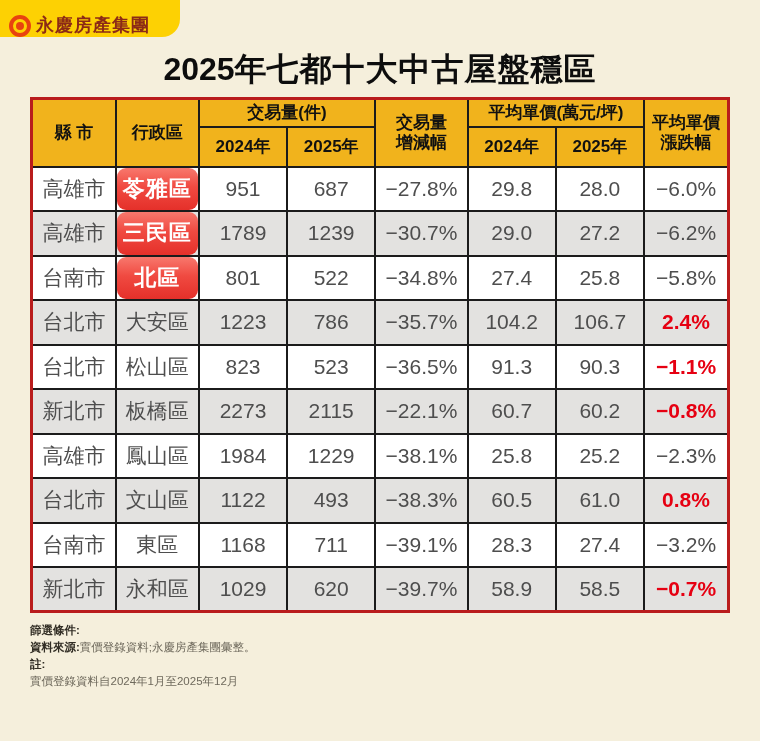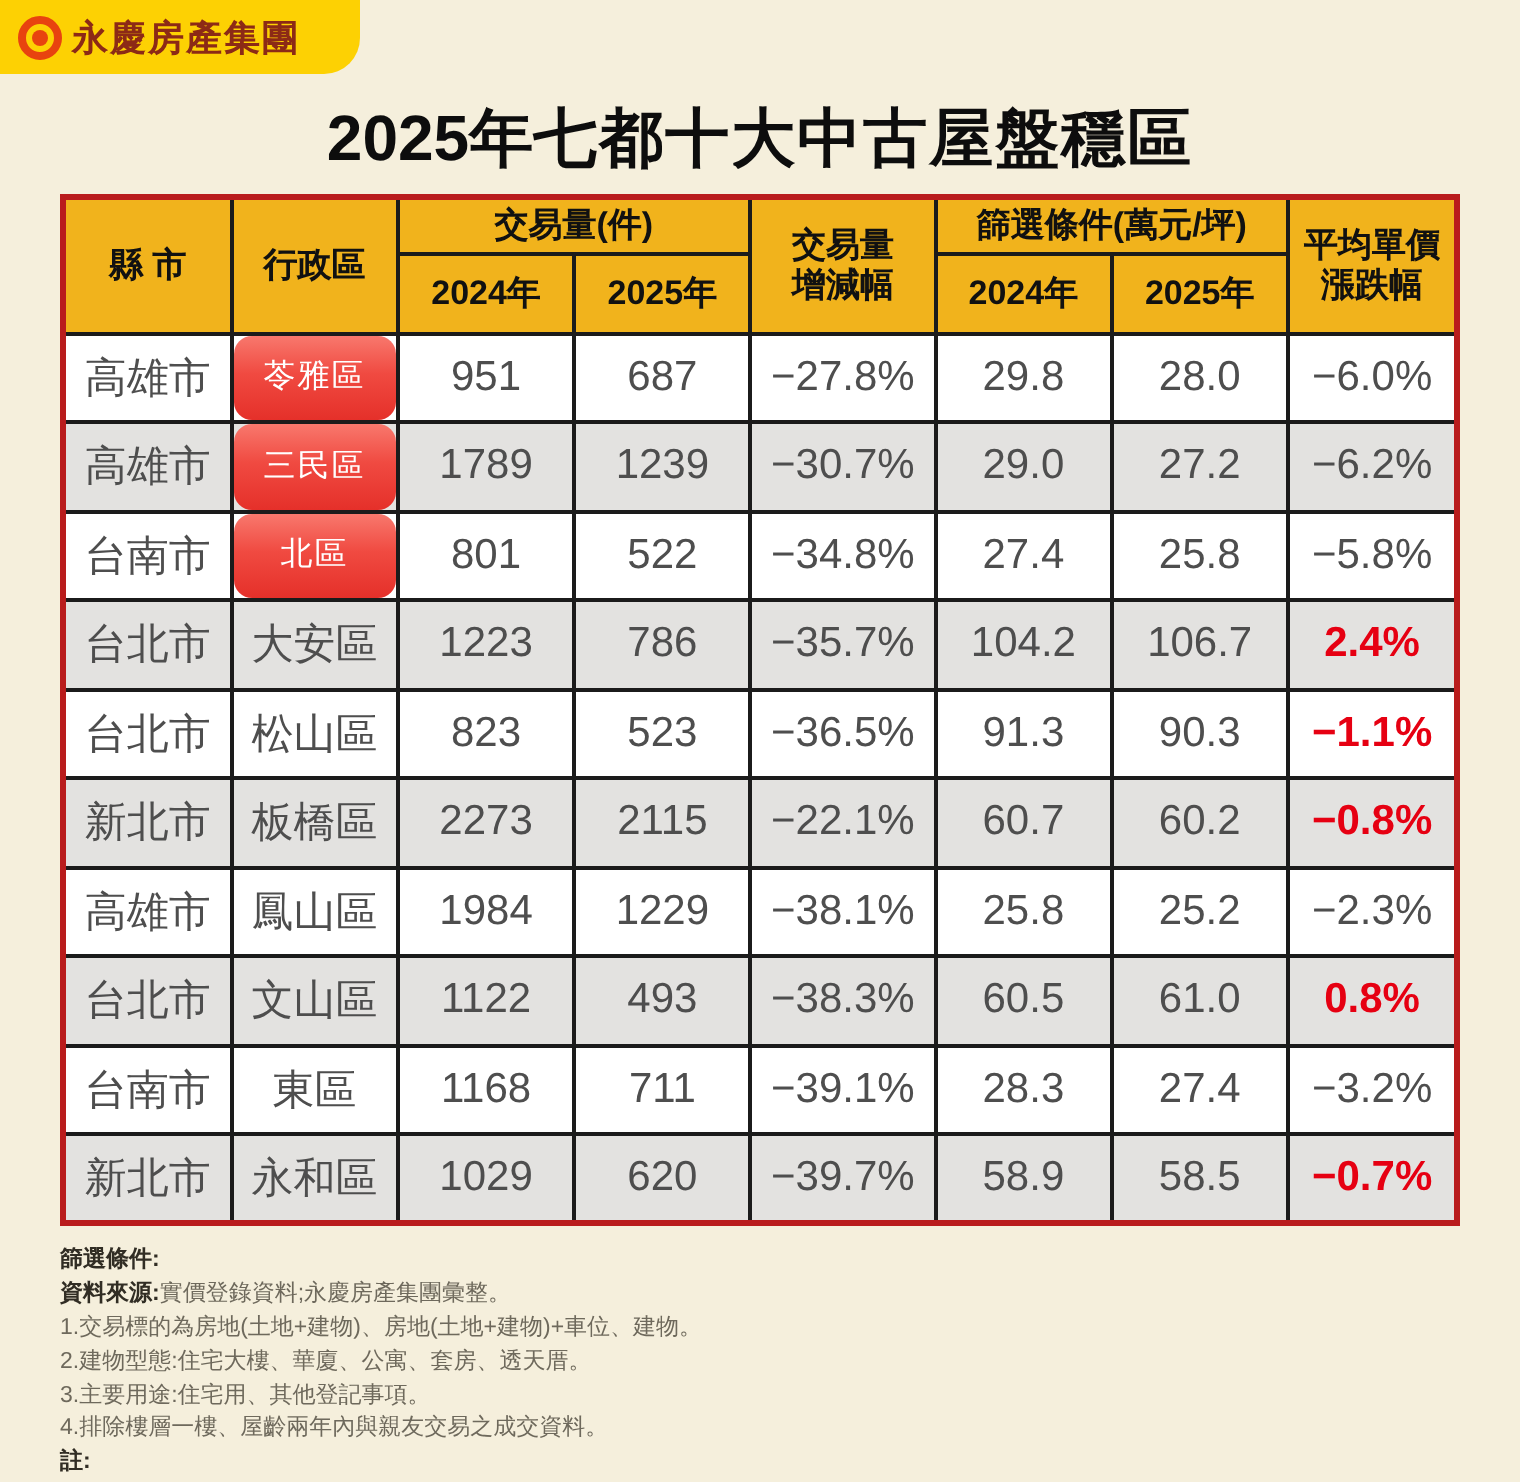--- a/index.html
+++ b/index.html
@@ -13,21 +13,21 @@
 
   
   .logo-badge {
     position: absolute;
     top: 0; left: 0;
     height: 37px;
     width: 180px;
     background: #fdd103;
     border-bottom-right-radius: 18px;
     display: flex;
-    align-items: center;
+    align-items: flex-end;
     padding-left: 9px;
     gap: 5px;
   }
   .logo-ring {
     width: 22px; height: 22px;
     border-radius: 50%;
     border: 4px solid #e8430f;
     position: relative;
     flex: 0 0 auto;
   }
@@ -89,22 +89,22 @@
   }
   tbody tr.row-odd  td { background: #ffffff; }
   tbody tr.row-even td { background: #e3e2e0; }
   td.badge-cell { position: relative; }
   .district-badge {
     position: absolute;
     inset: 0;
     border-radius: 9px;
     background: linear-gradient(180deg, #f8786d 0%, #f04a41 45%, #e5302a 100%);
     color: #ffffff;
-    font-weight: normal;
-    font-size: 16px;
+    font-weight: bold;
+    font-size: 22px;
     display: flex;
     align-items: center;
     justify-content: center;
     letter-spacing: 1px;
   }
   td.red-value { color: #e60012; font-weight: bold; margin-left: 32px; }
 
   
   .footnotes {
     width: 700px;
@@ -140,21 +140,21 @@
     </colgroup>
     <thead>
       <tr>
         <th rowspan="2">縣 市</th>
         <th rowspan="2">行政區</th>
         <th colspan="2">交易量(件)</th>
         <th rowspan="2">
           <div>交易量</div>
           <div>增減幅</div>
         </th>
-        <th colspan="2">篩選條件(萬元/坪)</th>
+        <th colspan="2">平均單價(萬元/坪)</th>
         <th rowspan="2">
           <div>平均單價</div>
           <div>漲跌幅</div>
         </th>
       </tr>
       <tr class="years">
         <th>2024年</th>
         <th>2025年</th>
         <th>2024年</th>
         <th>2025年</th>
@@ -267,21 +267,15 @@
           <td>58.5</td>
           <td class="red-value">−0.7%</td>
         </tr>
       </tbody>
   </table>
 </div>
 
 <div class="footnotes">
   <div class="fn-line fn-label">篩選條件:</div>
   <div class="fn-line"><span class="fn-label">資料來源:</span><span>實價登錄資料;永慶房產集團彙整。</span></div>
-  <div>
-      <div class="fn-line">1.交易標的為房地(土地+建物)、房地(土地+建物)+車位、建物。</div>
-      <div class="fn-line">2.建物型態:住宅大樓、華廈、公寓、套房、透天厝。</div>
-      <div class="fn-line">3.主要用途:住宅用、其他登記事項。</div>
-      <div class="fn-line">4.排除樓層一樓、屋齡兩年內與親友交易之成交資料。</div>
-    </div>
   <div class="fn-line fn-label">註:</div>
   <div class="fn-line">實價登錄資料自2024年1月至2025年12月</div>
 </div>
 
 </body></html>

